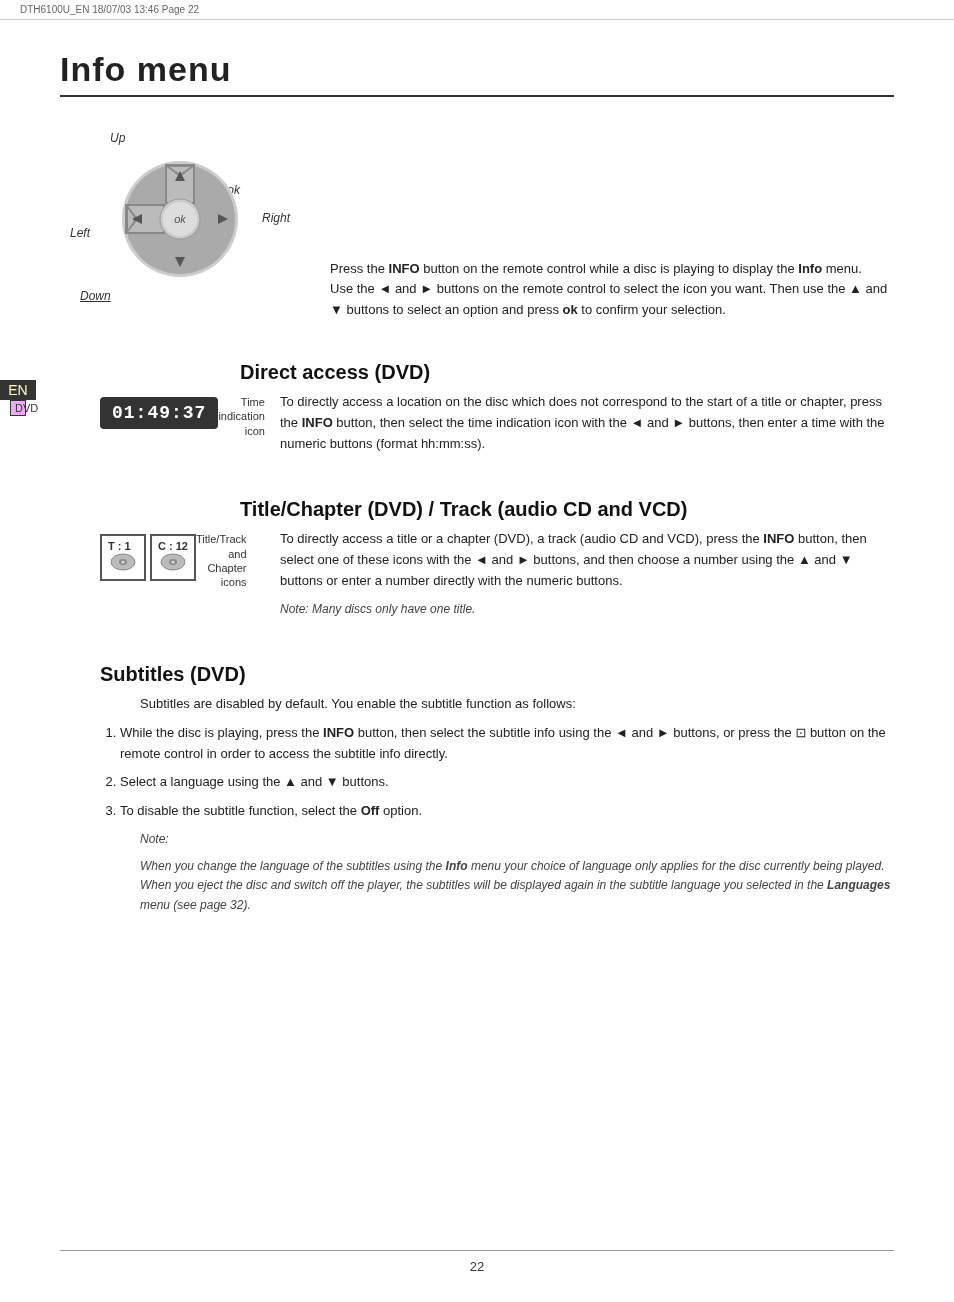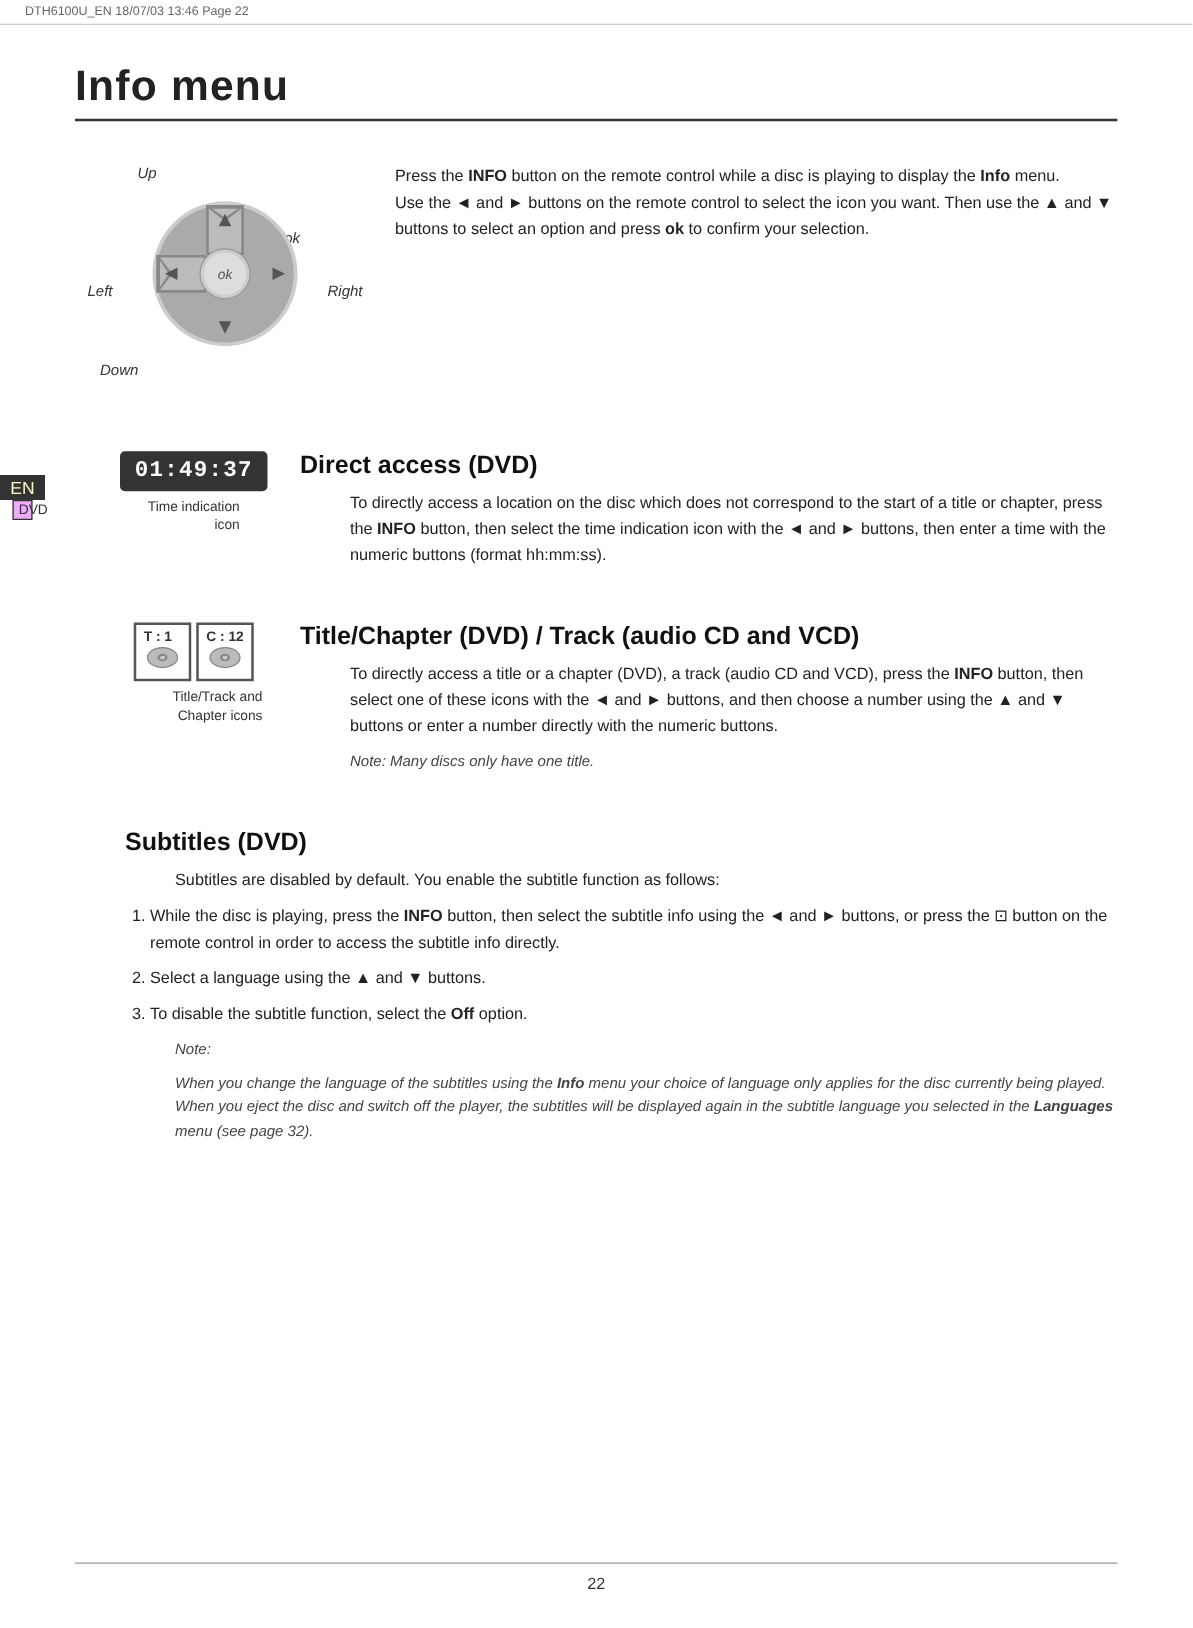--- a/index.html
+++ b/index.html
@@ -33,44 +33,44 @@
       color: #222;
       border-bottom: 2px solid #333;
       padding-bottom: 6px;
       margin-bottom: 24px;
       letter-spacing: 1px;
     }
 
     
     .top-section {
       display: flex;
-      align-items: flex-start;
-      gap: 16px;
+      align-items: flex-end;
+      gap: 30px;
       margin-bottom: 40px;
     }
 
     
     .nav-diagram {
       position: relative;
       width: 240px;
       min-width: 240px;
       height: 200px;
     }
 
     .nav-diagram .label {
       position: absolute;
       font-size: 12px;
       font-style: italic;
       color: #333;
     }
 
     .label-up { top: 10px; left: 50px; }
     .label-left { top: 105px; left: 10px; }
-    .label-right { top: 105px; right: 10px; }
-    .label-down { bottom: 18px; left: 20px; }
+    .label-right { top: 90px; right: 10px; }
+    .label-down { bottom: 18px; left: 20px; text-decoration: underline; }
     .label-ok { top: 62px; right: 60px; font-style: italic; }
 
     
     .dpad-container {
       position: absolute;
       top: 28px;
       left: 50px;
       width: 140px;
       height: 140px;
     }
@@ -124,23 +124,24 @@
       align-items: flex-start;
       gap: 30px;
       margin-bottom: 36px;
       padding-left: 40px;
     }
 
     .section-icon {
       min-width: 110px;
       width: 110px;
       display: flex;
-      flex-direction: column;
+      flex-direction: row;
       align-items: center;
       text-align: center;
+      margin-top: 28px;
     }
 
     .icon-label {
       font-size: 11px;
       color: #333;
       margin-top: 6px;
       text-align: right;
       line-height: 1.3;
     }
 

